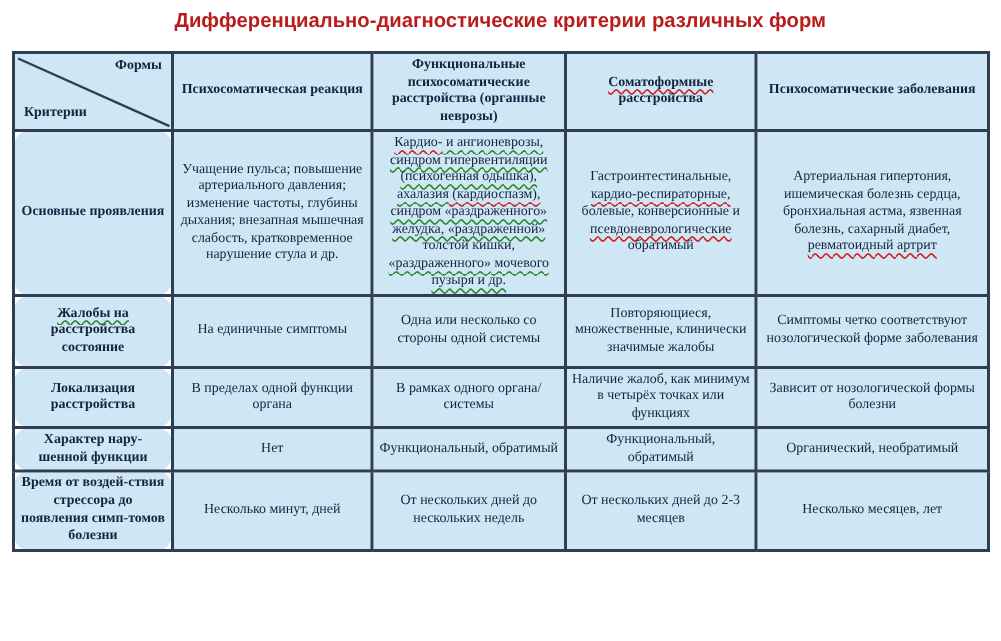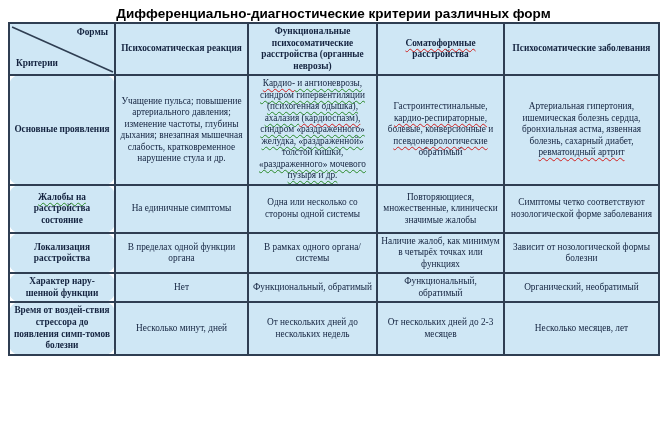--- a/index.html
+++ b/index.html
@@ -3,27 +3,27 @@
 <meta charset="utf-8">
 <style>
   html,body{margin:0;padding:0;}
   body{
     width:667px;height:427px;background:#ffffff;
     font-family:"Liberation Serif", serif;
     position:relative;overflow:hidden;
   }
   .title{
     font-family:"Liberation Sans", sans-serif;
-    font-weight:bold;color:#000000;
+    font-weight:bold;color:#b91c1c;
     font-size:13.5px;line-height:1.2;text-align:center;
     padding-top:6px;
   }
   table.crit{
     border-collapse:collapse;table-layout:fixed;
-    width:650px;margin:0 0 0 8px;
+    width:650px;margin:12px 0 0 8px;
   }
   table.crit td{
     border:2px solid #2f3e52;background:#cfe7f5;color:#14233f;
     font-size:9.3px;line-height:1.24;
     text-align:center;vertical-align:middle;
     padding:2px 3px;overflow:hidden;
   }
   table.crit tr.hdr td{font-weight:bold;}
   td.lbl{text-align:left;font-weight:bold;padding-left:5px;padding-right:4px;border-radius:11px;}
   td.corner{position:relative;padding:0;}

